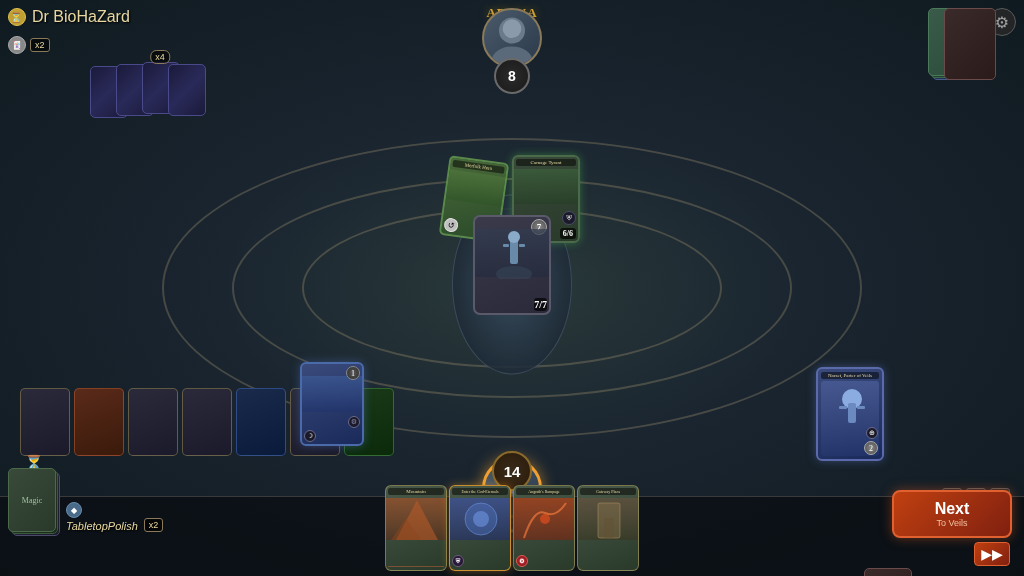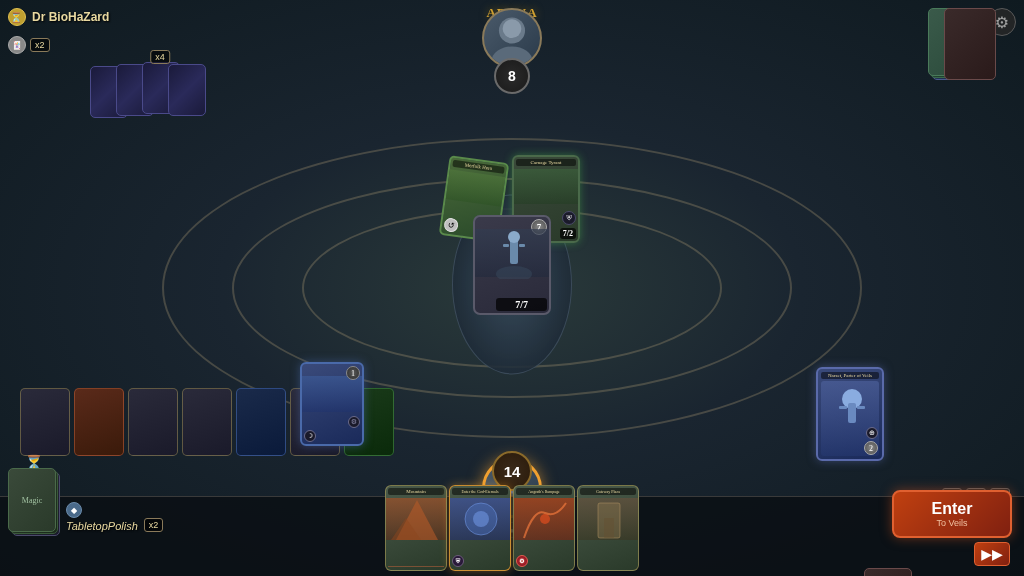--- a/index.html
+++ b/index.html
@@ -117,22 +117,22 @@
 
     
     .player-info {
       position: absolute;
       display: flex;
       align-items: center;
       gap: 6px;
     }
     .player-name {
       color: #e8d8a0;
-      font-size: 12px;
-      font-weight: bold;
+      font-size: 16px;
+      font-weight: normal;
       font-family: Arial, sans-serif;
       text-shadow: 1px 1px 2px black;
     }
     .timer-icon {
       width: 18px; height: 18px;
       border-radius: 50%;
       background: #c0a030;
       border: 1px solid #e0c050;
       display: flex; align-items: center; justify-content: center;
       font-size: 10px;
@@ -427,21 +427,21 @@
     <span class="timer-icon">⏳</span>
     <span class="player-name">Dr BioHaZard</span>
   </div>
 
   <div style="position:absolute; top:36px; left:8px; display:flex; gap:4px; align-items:center;">
     <span class="timer-icon" style="background:#888; border-color:#aaa; font-size:8px; color:white;">🃏</span>
     <span class="card-count-badge">x2</span>
   </div>
 
   <div style="position:absolute; top:62px; left:90px;">
-    <div class="card-count-badge" style="position:absolute; top:-12px; left:50%; transform:translateX(-50%); z-index:5;">x4</div>
+    <div class="card-count-badge" style="position:absolute; top:-12px; left:50%; transform:translateX(-50%); z-index:5;border-radius:6px;">x4</div>
     <div style="position:relative; width:140px; height:56px;">
       <div class="hand-card-back" style="top:4px; left:0;"></div>
       <div class="hand-card-back" style="top:2px; left:26px;"></div>
       <div class="hand-card-back" style="top:0; left:52px;"></div>
       <div class="hand-card-back" style="top:2px; left:78px;"></div>
     </div>
   </div>
 
   <div class="avatar avatar-opponent">
     <svg width="60" height="60" viewBox="0 0 60 60">
@@ -474,38 +474,38 @@
       <div style="position:absolute;top:2px;left:2px;right:2px;font-size:5px;color:#e8d8a0;text-align:center;background:rgba(0,0,0,0.5);padding:1px;border-radius:2px;">Merfolk Hero</div>
       <div style="position:absolute;top:12px;left:0;right:0;height:40%;background:linear-gradient(180deg,rgba(80,120,60,0.6),rgba(40,80,30,0.4));"></div>
       <div style="position:absolute;bottom:2px;left:2px;width:14px;height:14px;border-radius:50%;background:#c0c0c0;border:1px solid #e0e0e0;display:flex;align-items:center;justify-content:center;font-size:8px;">↺</div>
       <div style="position:absolute;bottom:2px;right:2px;font-size:8px;color:white;font-weight:bold;background:rgba(0,0,0,0.7);padding:1px 3px;border-radius:3px;">1/1</div>
     </div>
 
     <div style="width:68px; height:88px; border-radius:6px; background:linear-gradient(160deg,#3a4a3a,#2a3a2a); border:2px solid #4a6a4a; box-shadow:0 0 8px rgba(80,200,80,0.4); position:relative; overflow:hidden;">
       <div style="position:absolute;top:2px;left:2px;right:2px;font-size:5px;color:#e8d8a0;text-align:center;background:rgba(0,0,0,0.5);padding:1px;border-radius:2px;">Carnage Tyrant</div>
       <div style="position:absolute;top:12px;left:0;right:0;height:42%;background:linear-gradient(180deg,rgba(60,100,60,0.6),rgba(30,60,30,0.4));"></div>
       <div style="position:absolute;bottom:16px;right:2px;width:14px;height:14px;border-radius:50%;background:#1a1a2a;border:1px solid #4a4a6a;display:flex;align-items:center;justify-content:center;font-size:7px;color:white;">⛨</div>
-      <div style="position:absolute;bottom:2px;right:2px;font-size:8px;color:white;font-weight:bold;background:rgba(0,0,0,0.7);padding:1px 3px;border-radius:3px;">7/2</div>
+      <div style="position:absolute;bottom:2px;right:2px;font-size:8px;color:white;font-weight:bold;background:rgba(0,0,0,0.7);padding:1px 3px;border-radius:3px;">6/6</div>
     </div>
   </div>
 
   <div class="center-creature">
     <div style="width:78px;height:100px;border-radius:7px;background:linear-gradient(160deg,#3a3a4a,#2a2a3a);border:2px solid #5a5a6a;position:relative;overflow:hidden;">
       <div style="position:absolute;top:2px;right:2px;width:16px;height:16px;border-radius:50%;background:radial-gradient(circle,#8a8a8a,#4a4a4a);border:1px solid #aaa;color:white;font-size:9px;display:flex;align-items:center;justify-content:center;font-weight:bold;">7</div>
       <div style="position:absolute;top:12px;left:0;right:0;height:50%;background:linear-gradient(180deg,rgba(50,60,80,0.7),rgba(30,40,60,0.5));">
 
         <svg width="78" height="50" viewBox="0 0 78 50" style="position:absolute;top:0;left:0;">
           <ellipse cx="39" cy="45" rx="18" ry="8" fill="rgba(60,80,100,0.4)"></ellipse>
           <rect x="35" y="10" width="8" height="25" rx="2" fill="#6a8aaa"></rect>
           <circle cx="39" cy="8" r="6" fill="#8aaaca"></circle>
           <rect x="28" y="15" width="6" height="3" rx="1" fill="#6a8aaa"></rect>
           <rect x="44" y="15" width="6" height="3" rx="1" fill="#6a8aaa"></rect>
         </svg>
       </div>
-      <div style="position:absolute;bottom:2px;right:2px;font-size:10px;color:white;font-weight:bold;background:rgba(0,0,0,0.7);padding:1px 19px;border-radius:3px;">7/7</div>
+      <div style="position:absolute;bottom:2px;right:2px;font-size:10px;color:white;font-weight:bold;background:rgba(0,0,0,0.7);padding:1px 0;border-radius:3px;">7/7</div>
     </div>
   </div>
 
   <div class="avatar avatar-player">
     <svg width="60" height="60" viewBox="0 0 60 60">
       <circle cx="30" cy="22" r="14" fill="#5a6a8a"></circle>
       <ellipse cx="30" cy="55" rx="22" ry="16" fill="#4a5a7a"></ellipse>
       <circle cx="30" cy="20" r="10" fill="#7a8aaa"></circle>
     </svg>
   </div>
@@ -643,21 +643,21 @@
   </div>
 
   <div class="action-icons">
     <div class="action-dot"></div>
     <div class="action-icon">✕</div>
     <div class="action-icon">□</div>
     <div class="action-icon">□</div>
   </div>
 
   <div class="next-btn">
-    <div style="font-size:16px;font-weight:bold;">Enter</div>
+    <div style="font-size:16px;font-weight:bold;">Next</div>
     <div class="next-sub">To Veils</div>
   </div>
 
   <div class="forward-btn">
     <span>▶▶</span>
   </div>
 
 </div>
 
 </body></html>

